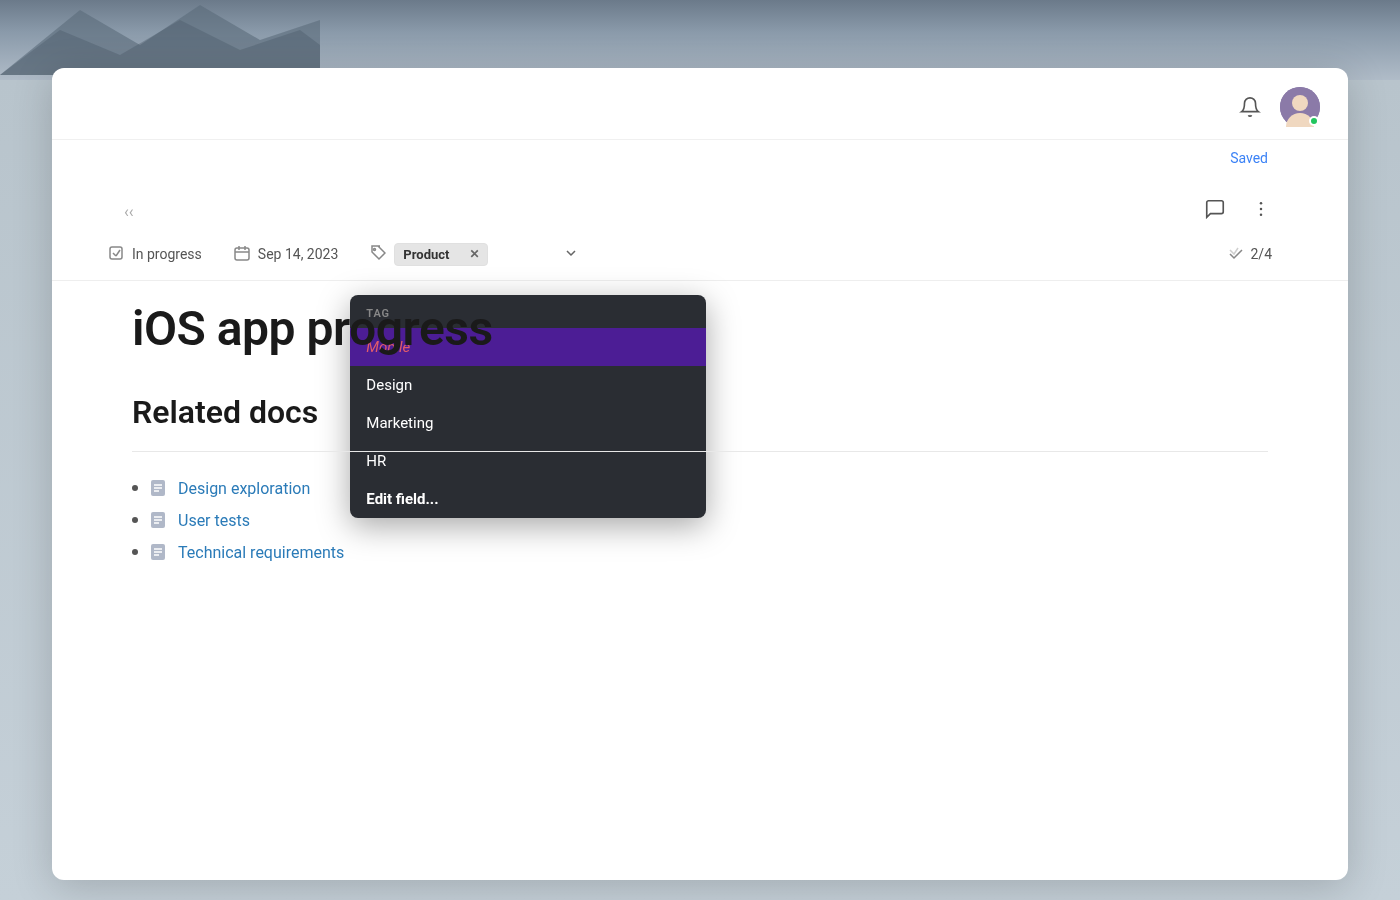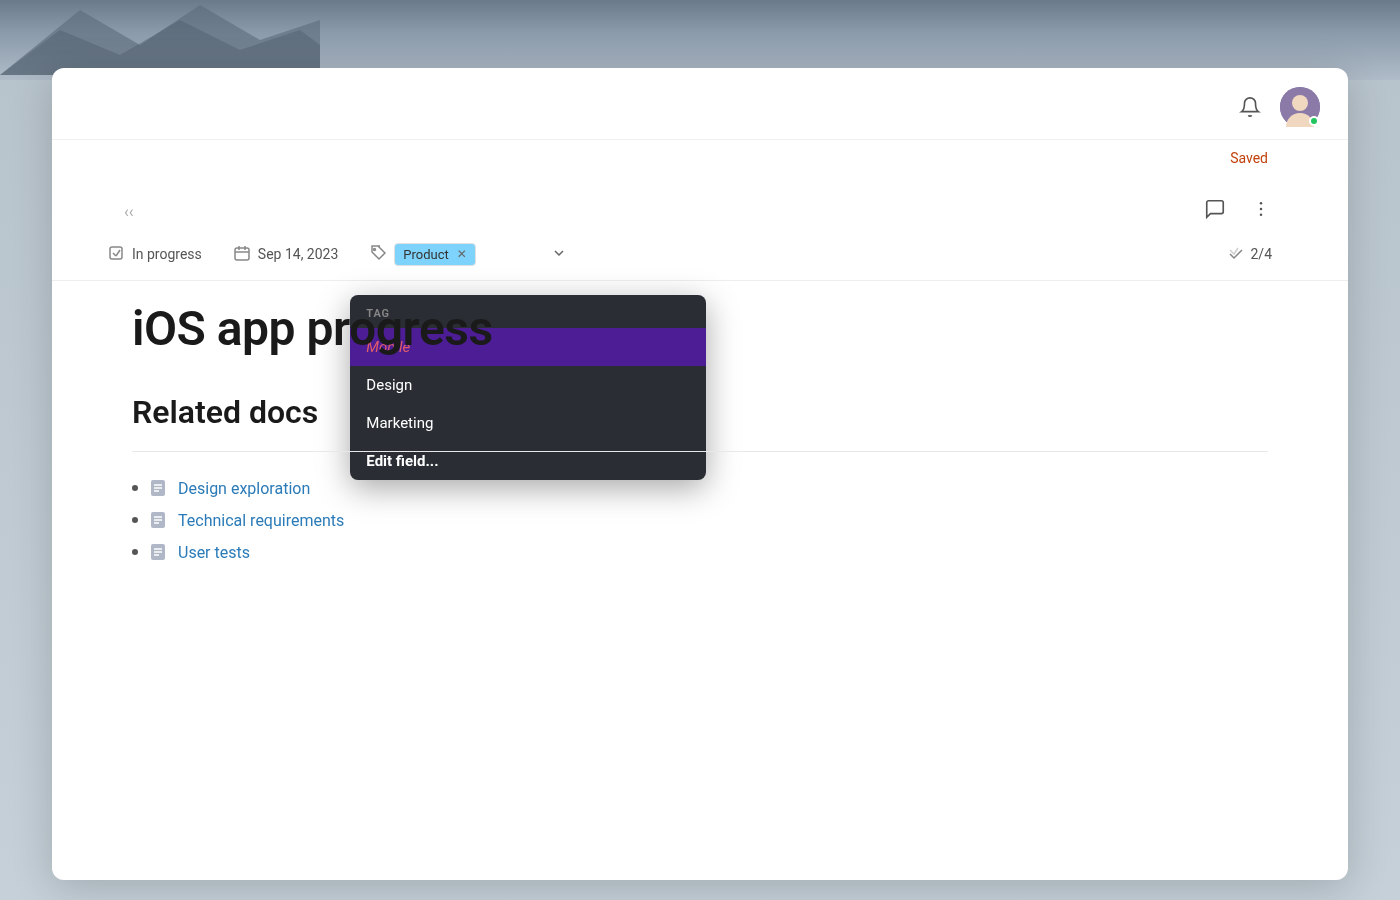--- a/index.html
+++ b/index.html
@@ -131,21 +131,21 @@
       height: 10px;
       border-radius: 50%;
       background: #22c55e;
       border: 2px solid #fff;
     }
 
     .saved-label {
       position: absolute;
       top: 82px;
       right: 80px;
-      color: #c2410c;
+      color: #3b82f6;
       font-size: 14px;
       z-index: 11;
     }
 
     
     .sidebar-toggle {
       position: absolute;
       top: 130px;
       left: 68px;
       color: #aaa;
@@ -207,27 +207,28 @@
     .tag-container {
       display: flex;
       align-items: center;
       gap: 8px;
       position: relative;
     }
 
     .tag-pill {
       display: flex;
       align-items: center;
-      gap: 6px;
-      background: #7dd3fc;
+      gap: 18px;
+      background: #e5e5e5;
       border: 1px solid #e0e0e0;
       border-radius: 4px;
       padding: 3px 8px;
       font-size: 13px;
       color: #333;
+      font-weight: bold;
     }
 
     .tag-close {
       cursor: pointer;
       color: #666;
       font-size: 12px;
       margin-left: 2px;
     }
 
     .tag-input {
@@ -470,20 +471,23 @@
         <div class="dropdown-header">TAG</div>
         <div class="dropdown-item active">
           <span>Mobile</span>
         </div>
         <div class="dropdown-item">
           <span>Design</span>
         </div>
         <div class="dropdown-item">
           <span>Marketing</span>
         </div>
+        <div class="dropdown-item">
+          <span>HR</span>
+        </div>
         <div class="dropdown-item bold" style="font-weight: 700;">
           <span>Edit field...</span>
         </div>
       </div>
     </div>
 
     <div class="checklist-count">
       <svg width="16" height="16" viewBox="0 0 16 16" fill="none" stroke="#888" stroke-width="1.5">
         <polyline points="2,8 6,12 14,4"></polyline>
         <polyline points="2,4 6,8 10,2" opacity="0.4"></polyline>
@@ -516,31 +520,31 @@
       <li class="doc-list-item">
         <span class="bullet"></span>
         <div class="doc-icon">
           <svg width="18" height="18" viewBox="0 0 18 18" fill="none">
             <rect x="2" y="1" width="14" height="16" rx="2" fill="#b0b8c8"></rect>
             <line x1="5" y1="6" x2="13" y2="6" stroke="#fff" stroke-width="1.5"></line>
             <line x1="5" y1="9" x2="13" y2="9" stroke="#fff" stroke-width="1.5"></line>
             <line x1="5" y1="12" x2="10" y2="12" stroke="#fff" stroke-width="1.5"></line>
           </svg>
         </div>
-        <a class="doc-link" href="#">Technical requirements</a>
+        <a class="doc-link" href="#">User tests</a>
       </li>
       <li class="doc-list-item">
         <span class="bullet"></span>
         <div class="doc-icon">
           <svg width="18" height="18" viewBox="0 0 18 18" fill="none">
             <rect x="2" y="1" width="14" height="16" rx="2" fill="#b0b8c8"></rect>
             <line x1="5" y1="6" x2="13" y2="6" stroke="#fff" stroke-width="1.5"></line>
             <line x1="5" y1="9" x2="13" y2="9" stroke="#fff" stroke-width="1.5"></line>
             <line x1="5" y1="12" x2="10" y2="12" stroke="#fff" stroke-width="1.5"></line>
           </svg>
         </div>
-        <a class="doc-link" href="#">User tests</a>
+        <a class="doc-link" href="#">Technical requirements</a>
       </li>
     </ul>
 
   </div>
 
 </div>
 
 </body></html>

